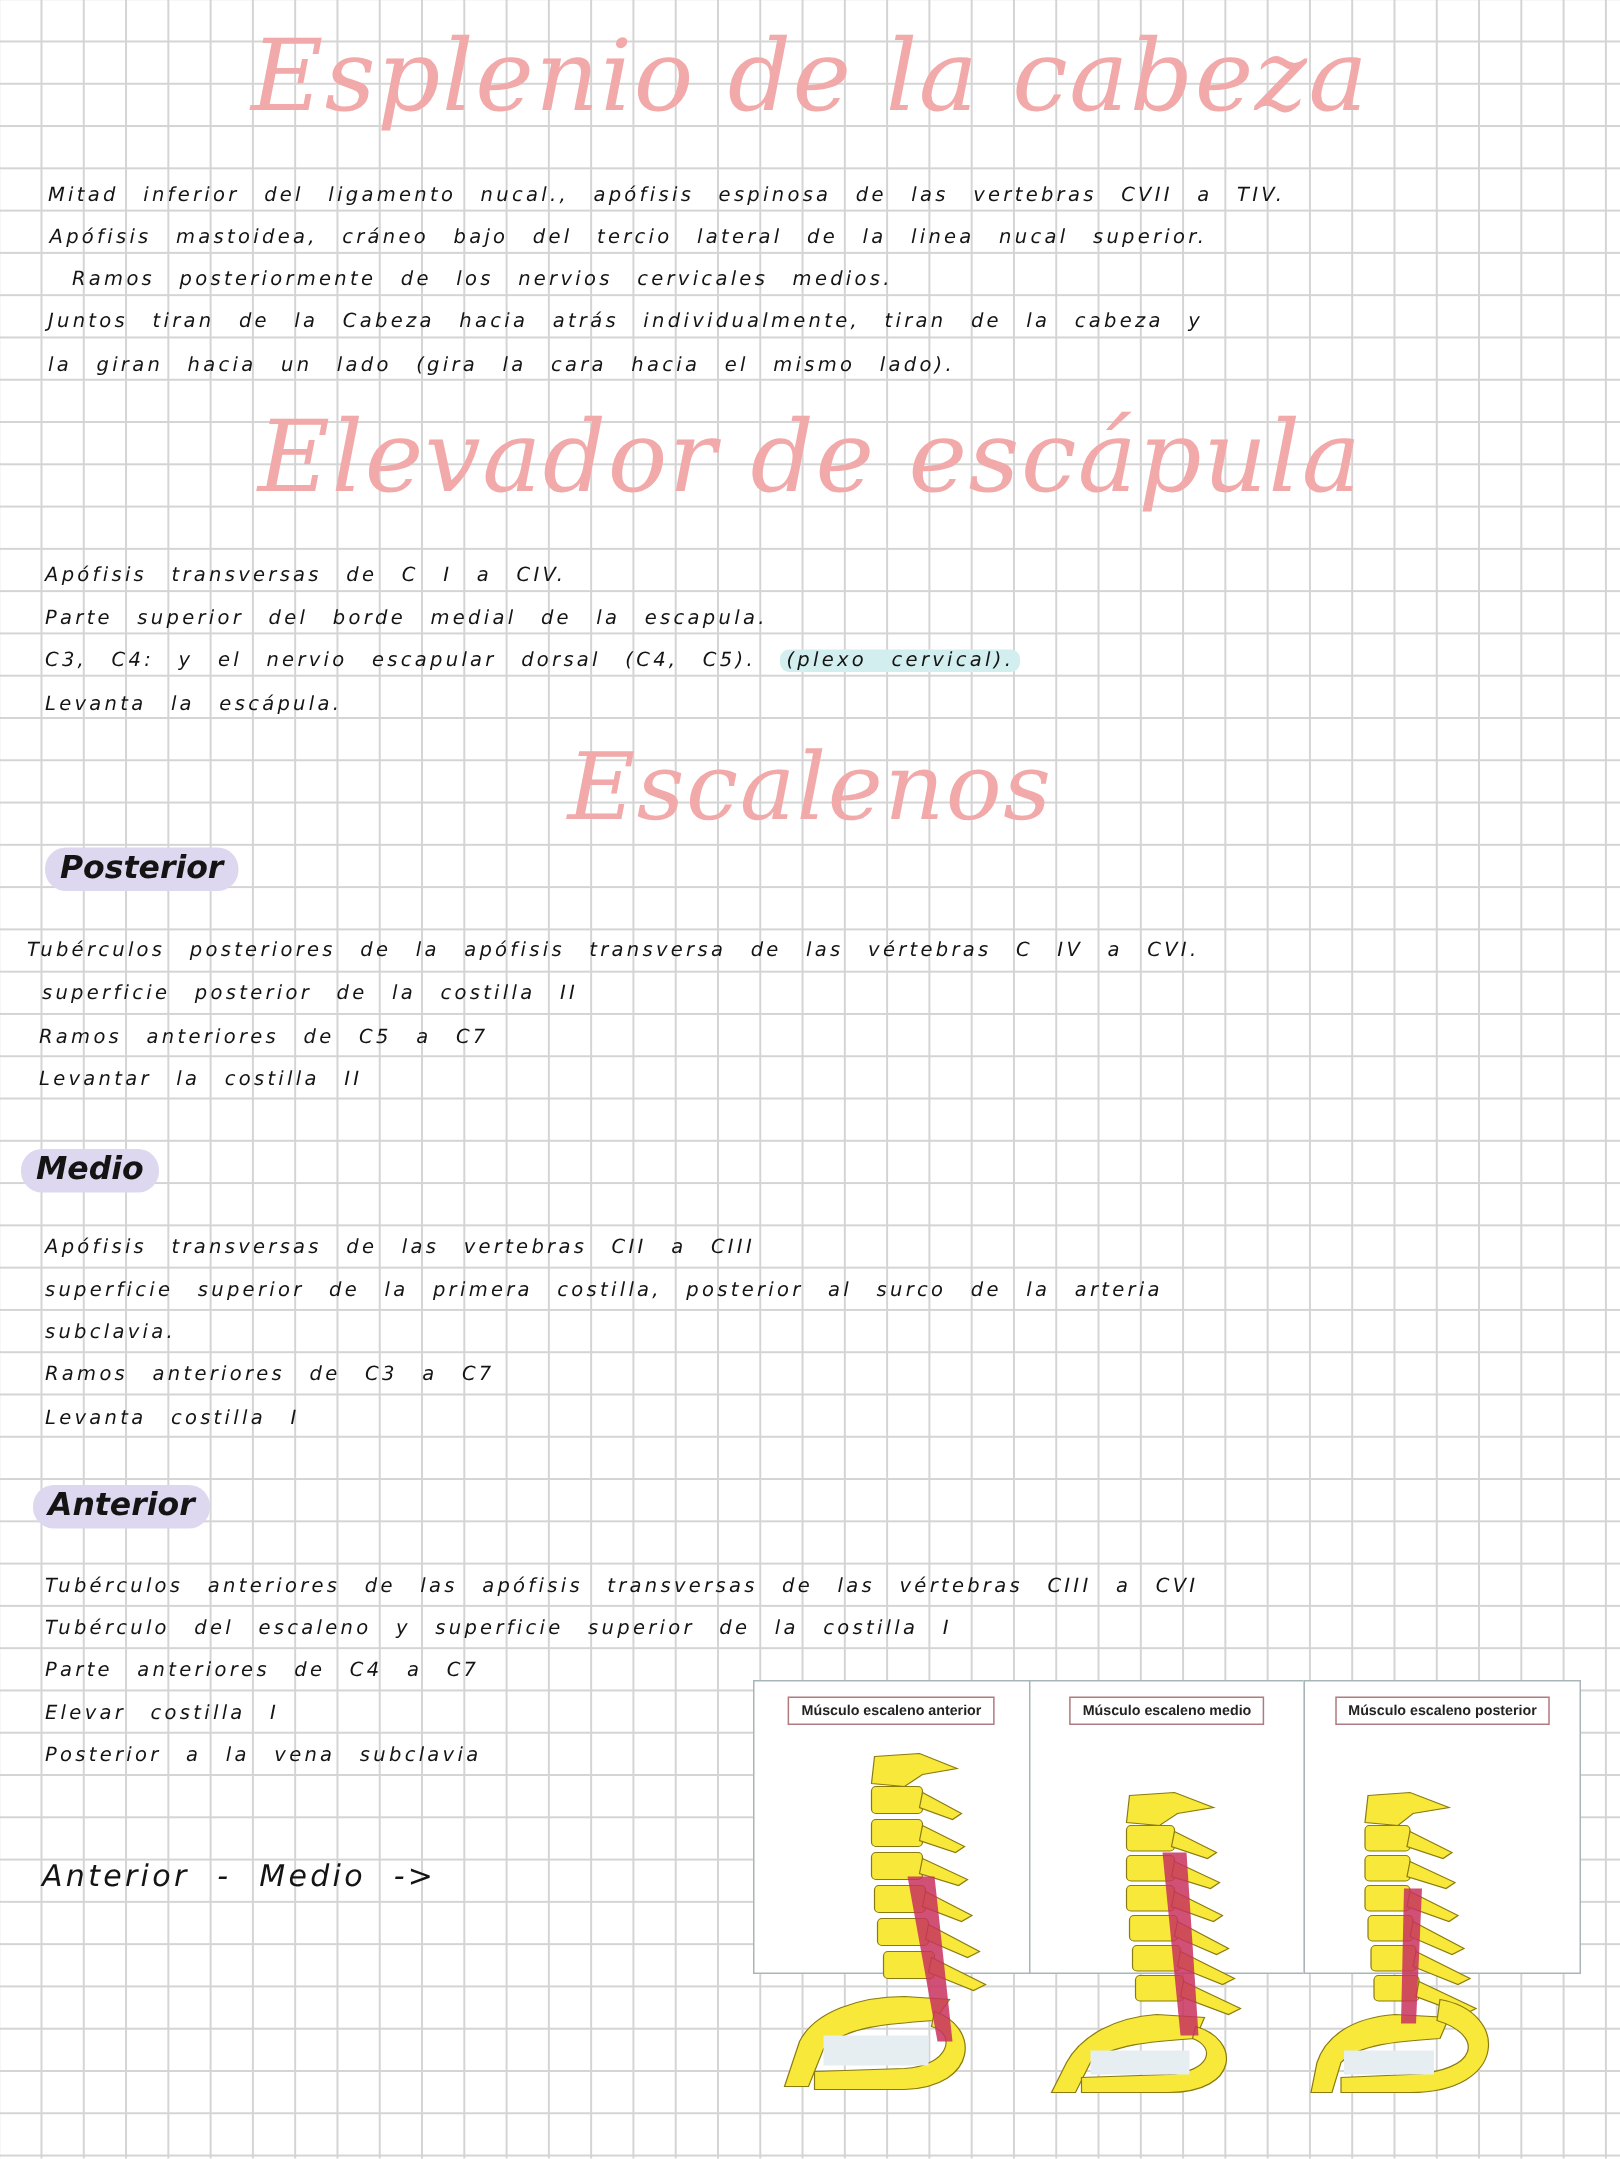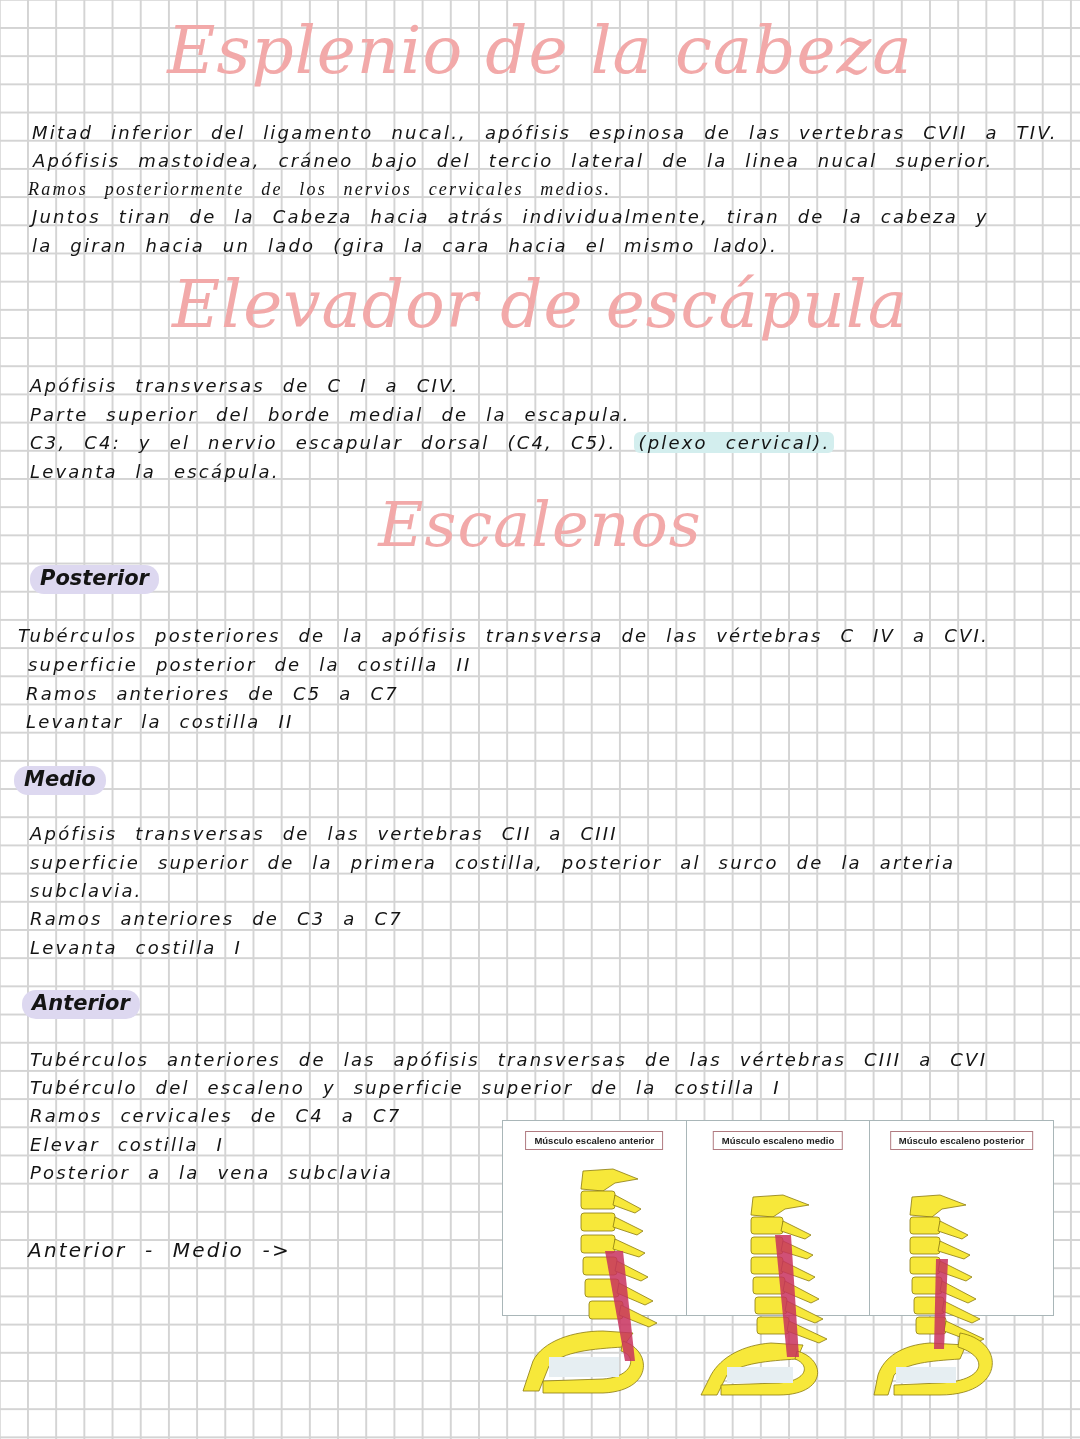--- a/index.html
+++ b/index.html
@@ -15,21 +15,21 @@
     color: #141414;
   }
   .title {
     position: absolute; left: 0; width: 1080px; text-align: center;
     font-family: "DejaVu Serif", serif; font-style: italic;
     color: #f2a9a9; font-weight: normal; letter-spacing: 1px;
     margin: 0; line-height: 1;
   }
   .line {
     position: absolute; white-space: nowrap;
-    font-size: 18px; letter-spacing: 2.2px; word-spacing: 10px;
+    font-size: 13px; letter-spacing: 2.2px; word-spacing: 10px;
     font-style: italic; line-height: 1;
   }
   .tag {
     position: absolute; padding: 2px 10px 4px 10px; border-radius: 14px;
     background: #ddd8f0; font-size: 21px; font-style: italic; line-height: 1.1; font-weight: bold;
   }
   .hl-teal { background: #d3eeee; border-radius: 6px; padding: 0 4px; }
   .figure {
     position: absolute; left: 502px; top: 1120px; width: 552px; height: 196px;
     background: #fff; display: flex;
@@ -44,21 +44,21 @@
     font-family: "Liberation Sans", sans-serif; white-space: nowrap; color: #222; background: #fff;
   }
   .panel svg { position: absolute; left: 0; top: 40px; }
 </style>
 </head>
 <body>
 
 <h1 class="title" style="top:18px;font-size:66px;">Esplenio de la cabeza</h1>
 <div class="line" style="left:32px;top:124px;">Mitad inferior del ligamento nucal., apófisis espinosa de las vertebras CVII a TIV.</div>
 <div class="line" style="left:33px;top:152px;">Apófisis mastoidea, cráneo bajo del tercio lateral de la linea nucal superior.</div>
-<div class="line" style="left:28px;top:180px;font-family:Liberation Serif, serif;">Ramos posteriormente de los nervios cervicales medios.</div>
+<div class="line" style="left:48px;top:180px;">Ramos posteriormente de los nervios cervicales medios.</div>
 <div class="line" style="left:32px;top:208px;">Juntos tiran de la Cabeza hacia atrás individualmente, tiran de la cabeza y</div>
 <div class="line" style="left:32px;top:237px;">la giran hacia un lado (gira la cara hacia el mismo lado).</div>
 
 <h1 class="title" style="top:272px;font-size:66px;">Elevador de escápula</h1>
 <div class="line" style="left:30px;top:377px;">Apófisis transversas de C I a CIV.</div>
 <div class="line" style="left:30px;top:406px;">Parte superior del borde medial de la escapula.</div>
 <div class="line" style="left:30px;top:434px;">
   <span>C3, C4: y el nervio escapular dorsal (C4, C5).</span>
   <span class="hl-teal">(plexo cervical).</span>
 </div>
@@ -75,21 +75,21 @@
 <div class="tag" style="left:14px;top:766px;">Medio</div>
 <div class="line" style="left:30px;top:825px;">Apófisis transversas de las vertebras CII a CIII</div>
 <div class="line" style="left:30px;top:854px;">superficie superior de la primera costilla, posterior al surco de la arteria</div>
 <div class="line" style="left:30px;top:882px;">subclavia.</div>
 <div class="line" style="left:30px;top:910px;">Ramos anteriores de C3 a C7</div>
 <div class="line" style="left:30px;top:939px;">Levanta costilla I</div>
 
 <div class="tag" style="left:22px;top:990px;">Anterior</div>
 <div class="line" style="left:30px;top:1051px;">Tubérculos anteriores de las apófisis transversas de las vértebras CIII a CVI</div>
 <div class="line" style="left:30px;top:1079px;">Tubérculo del escaleno y superficie superior de la costilla I</div>
-<div class="line" style="left:30px;top:1107px;">Ramos cervicales de C4 a C7</div>
+<div class="line" style="left:30px;top:1107px;">Parte anteriores de C4 a C7</div>
 <div class="line" style="left:30px;top:1136px;">Elevar costilla I</div>
 <div class="line" style="left:30px;top:1164px;">Posterior a la vena subclavia</div>
 
 <div class="line" style="left:28px;top:1240px;font-size:20px;">Anterior - Medio -&gt;</div>
 
 <div class="figure">
   <div class="panel">
     <div class="panel-label">Músculo escaleno anterior</div>
     <svg width="184" height="236" viewBox="0 0 184 236">
       <g fill="#f7e83a" stroke="#8a7a10" stroke-width="0.8">

